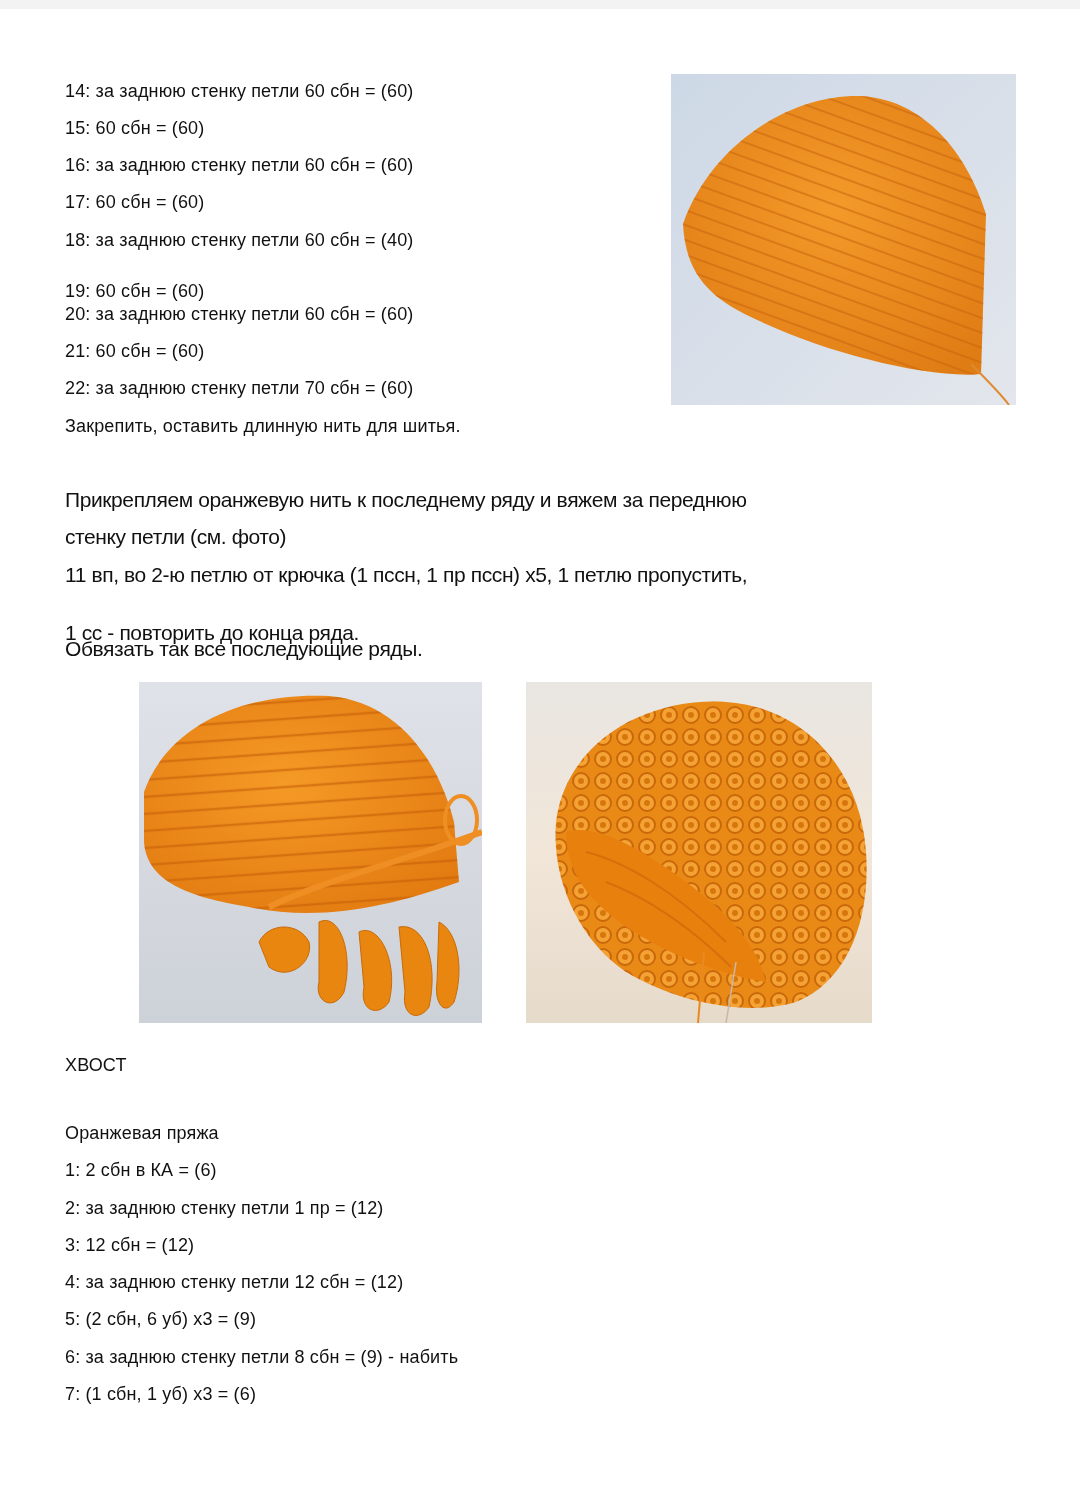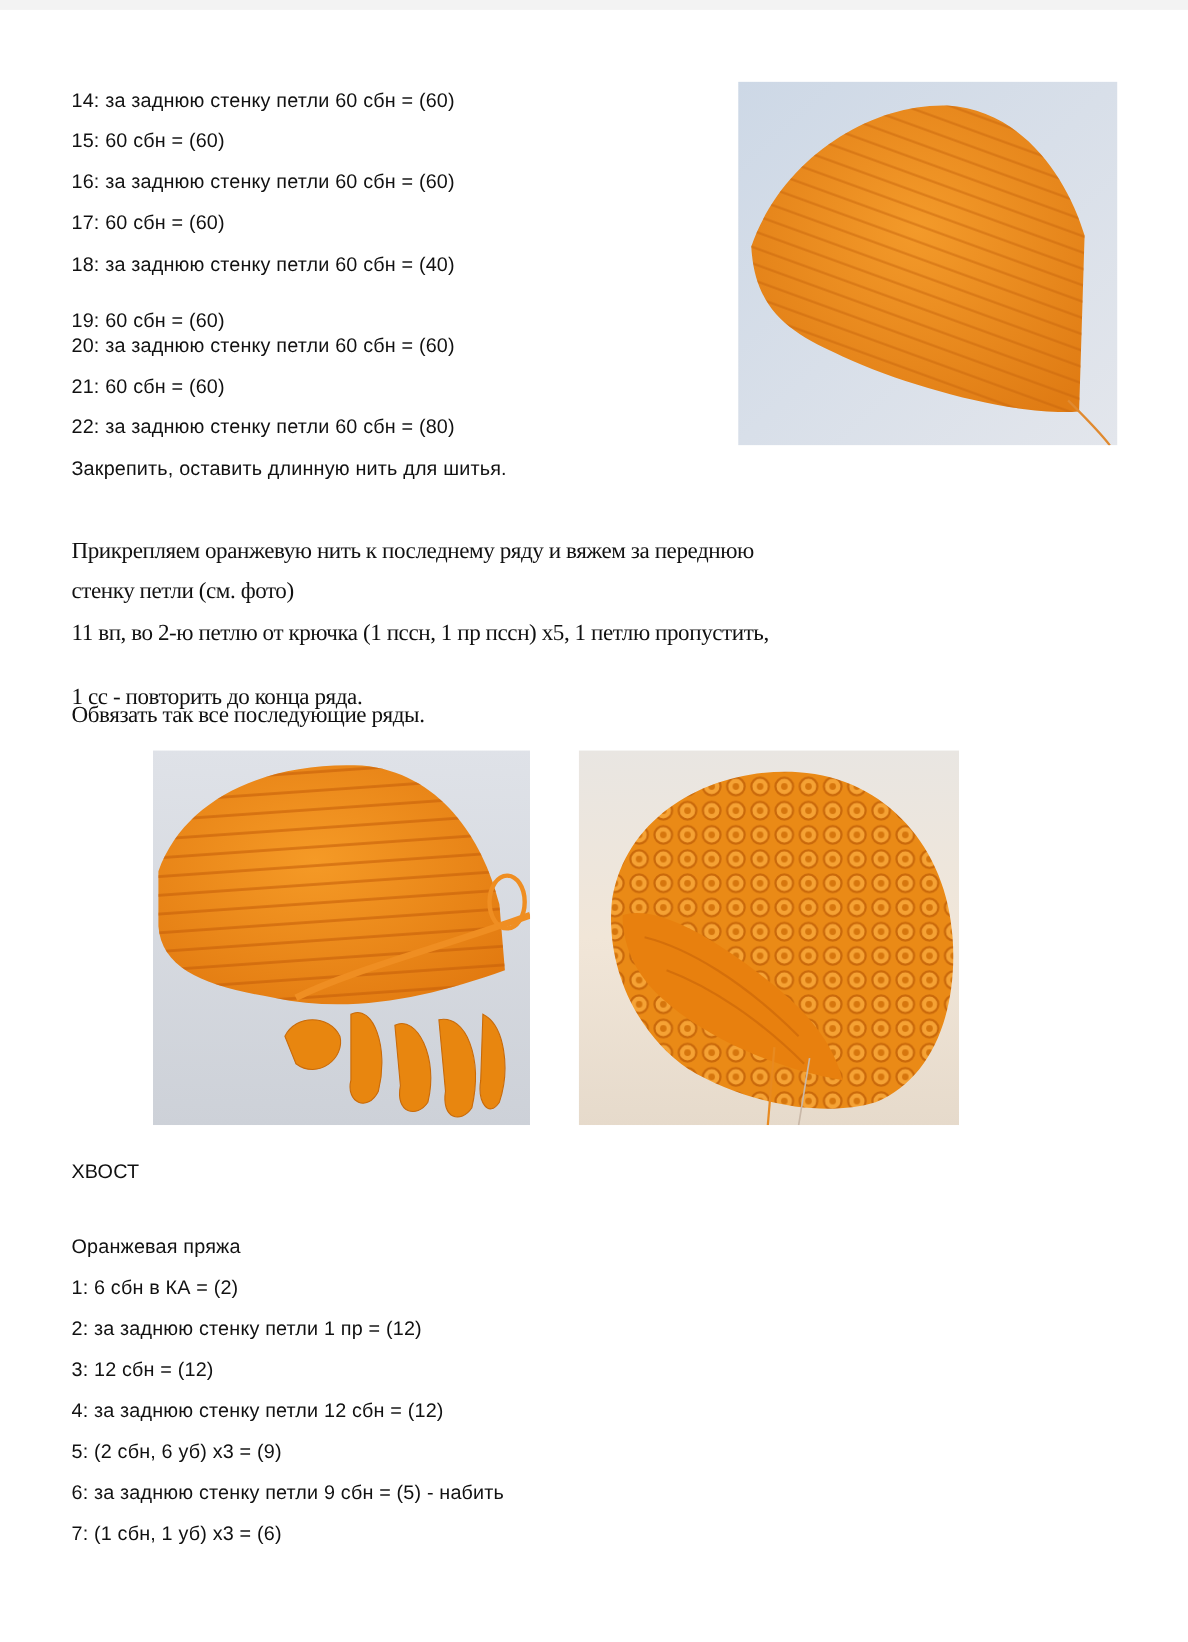--- a/index.html
+++ b/index.html
@@ -6,38 +6,38 @@
     body {
       width: 1080px; height: 1493px; position: relative; overflow: hidden;
       background: #ffffff; font-family: "Liberation Sans", "DejaVu Sans", sans-serif;
       color: #111111;
     }
     .topbar { position: absolute; left: 0; top: 0; width: 1080px; height: 9px; background: #f3f3f3; }
     .line {
       position: absolute; left: 65px; font-size: 18px; line-height: 30px;
       white-space: nowrap; letter-spacing: 0.15px;
     }
-    .narrow { letter-spacing: -0.4px; font-size: 21px; font-family: Liberation Serif, serif; }
+    .narrow { letter-spacing: -0.4px; font-size: 21px; }
     .photo { position: absolute; overflow: hidden; }
     .photo svg { display: block; width: 100%; height: 100%; }
   </style>
 </head>
 <body>
 
 <div class="topbar"></div>
 
 <div class="line" style="top:76px">14: за заднюю стенку петли 60 сбн = (60)</div>
 <div class="line" style="top:113px">15: 60 сбн = (60)</div>
 <div class="line" style="top:150px">16: за заднюю стенку петли 60 сбн = (60)</div>
 <div class="line" style="top:187px">17: 60 сбн = (60)</div>
 <div class="line" style="top:225px">18: за заднюю стенку петли 60 сбн = (40)</div>
 <div class="line" style="top:276px">19: 60 сбн = (60)</div>
 <div class="line" style="top:299px">20: за заднюю стенку петли 60 сбн = (60)</div>
 <div class="line" style="top:336px">21: 60 сбн = (60)</div>
-<div class="line" style="top:373px">22: за заднюю стенку петли 60 сбн = (80)</div>
+<div class="line" style="top:373px">22: за заднюю стенку петли 70 сбн = (60)</div>
 <div class="line" style="top:411px">Закрепить, оставить длинную нить для шитья.</div>
 
 <div class="photo" style="left:671px; top:74px; width:345px; height:331px;">
   <svg viewBox="0 0 345 331" preserveAspectRatio="none">
     <defs>
       <linearGradient id="bg1" x1="0" y1="0" x2="1" y2="1">
         <stop offset="0" stop-color="#cdd8e6"></stop>
         <stop offset="1" stop-color="#e3e6ec"></stop>
       </linearGradient>
       <radialGradient id="cap1" cx="0.5" cy="0.4" r="0.7">
@@ -111,19 +111,19 @@
     <path d="M40 150 C70 140, 120 170, 160 200 C200 230, 230 260, 240 300 C180 290, 110 260, 70 220 C50 200, 40 175, 40 150 Z" fill="#e8800e"></path>
     <path d="M60 170 C100 180, 150 210, 200 260" stroke="#c86408" stroke-width="2" fill="none" opacity="0.6"></path>
     <path d="M80 200 C120 215, 165 245, 205 285" stroke="#c86408" stroke-width="2" fill="none" opacity="0.6"></path>
     <path d="M178 270 L172 341" stroke="#e88a20" stroke-width="2"></path>
     <path d="M210 280 L200 341" stroke="#c9b8a8" stroke-width="1.5"></path>
   </svg>
 </div>
 
 <div class="line" style="top:1050px">ХВОСТ</div>
 <div class="line" style="top:1118px">Оранжевая пряжа</div>
-<div class="line" style="top:1155px">1: 6 сбн в КА = (2)</div>
+<div class="line" style="top:1155px">1: 2 сбн в КА = (6)</div>
 <div class="line" style="top:1193px">2: за заднюю стенку петли 1 пр = (12)</div>
 <div class="line" style="top:1230px">3: 12 сбн = (12)</div>
 <div class="line" style="top:1267px">4: за заднюю стенку петли 12 сбн = (12)</div>
 <div class="line" style="top:1304px">5: (2 сбн, 6 уб) х3 = (9)</div>
-<div class="line" style="top:1342px">6: за заднюю стенку петли 9 сбн = (5) - набить</div>
+<div class="line" style="top:1342px">6: за заднюю стенку петли 8 сбн = (9) - набить</div>
 <div class="line" style="top:1379px">7: (1 сбн, 1 уб) х3 = (6)</div>
 
 </body></html>

